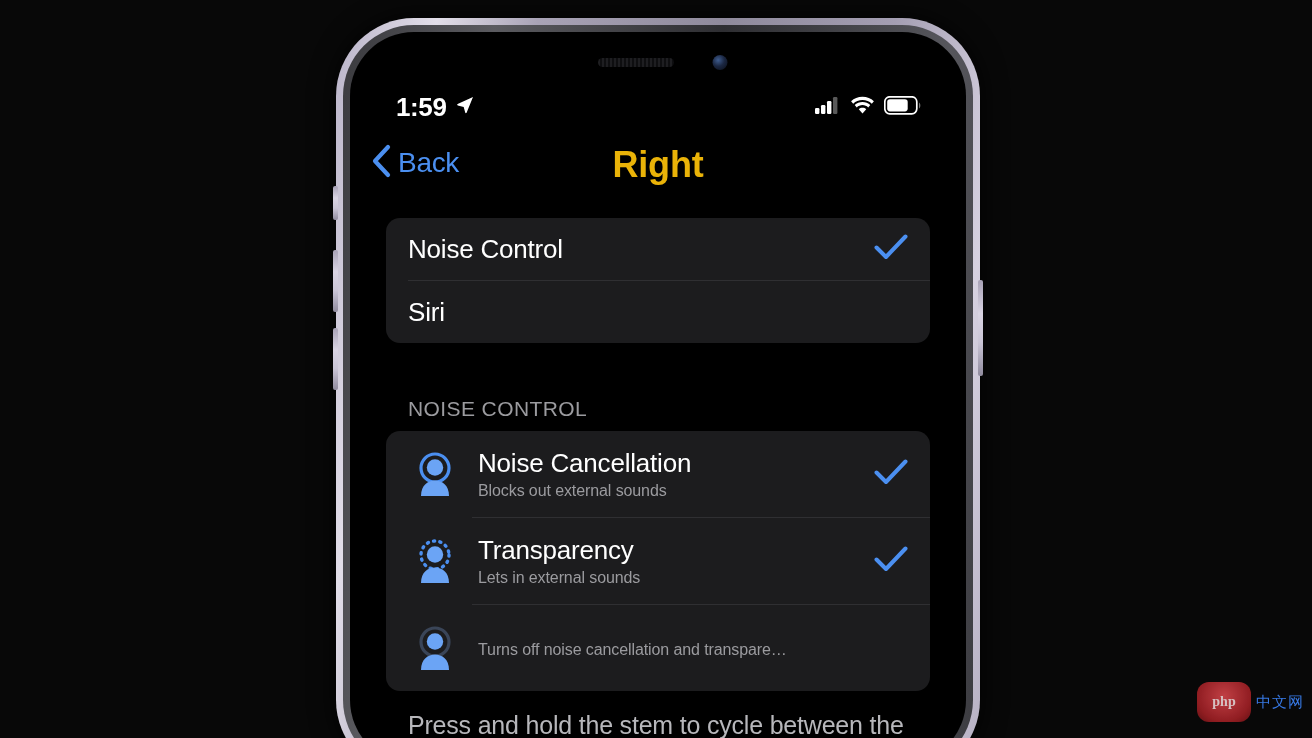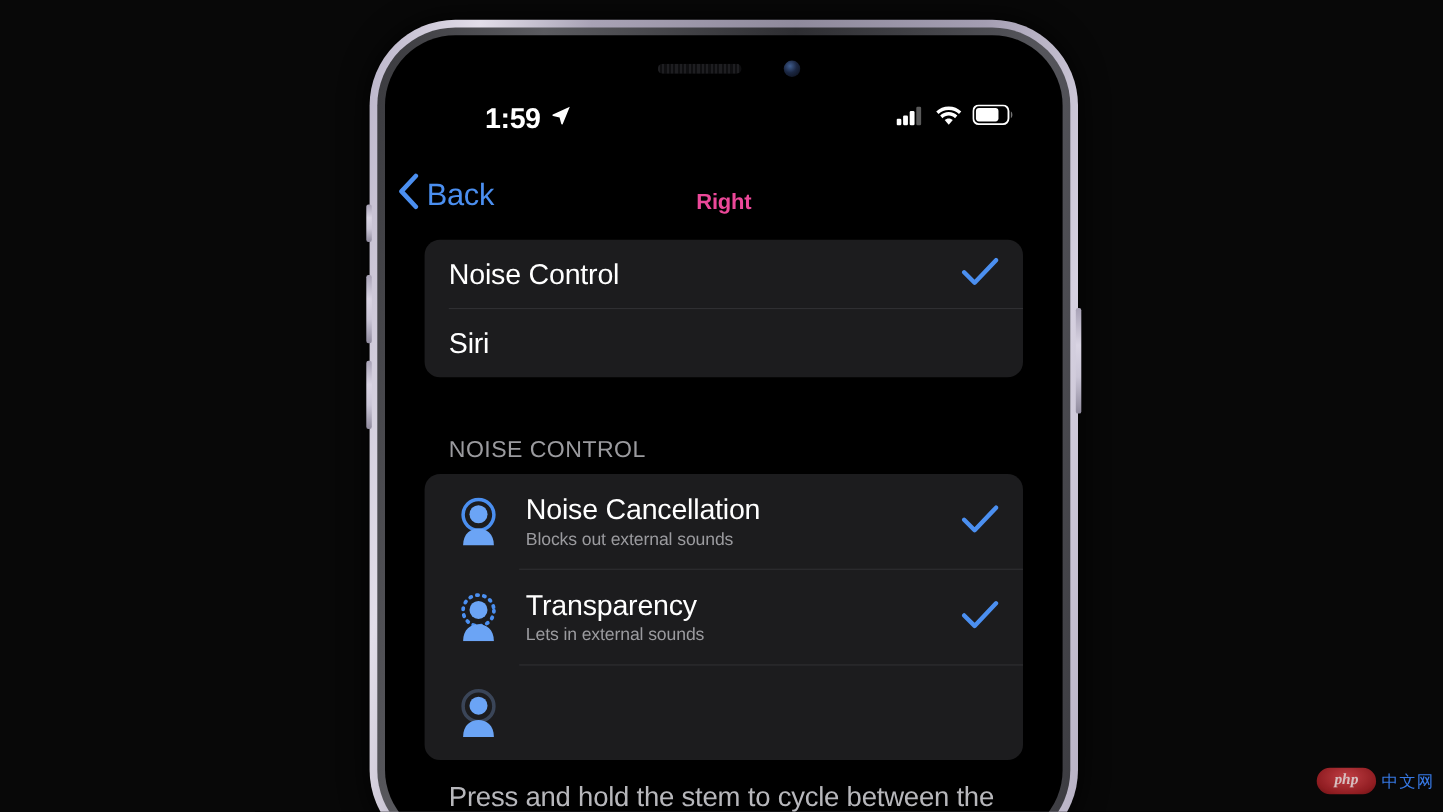--- a/index.html
+++ b/index.html
@@ -98,21 +98,20 @@
     position: absolute;
     left: 0; right: 0;
     top: 58px;
     height: 34px;
     display: flex;
     align-items: center;
     justify-content: space-between;
     padding: 0 44px 0 46px;
     box-sizing: border-box;
     color: #ffffff;
-    margin-left: 45px;
   }
   #status-left {
     display: flex;
     align-items: center;
     gap: 9px;
   }
   #clock {
     font-size: 26px;
     font-weight: bold;
     letter-spacing: -0.4px;
@@ -124,42 +123,42 @@
     gap: 9px;
   }
 
   
   #nav-bar {
     position: absolute;
     left: 0; right: 0;
     top: 112px;
     height: 52px;
     display: flex;
-    align-items: flex-end;
-    padding: 0 10px;
+    align-items: flex-start;
+    padding: 0 20px;
     box-sizing: border-box;
   }
   #back-button {
     display: flex;
     align-items: center;
     gap: 6px;
     cursor: pointer;
   }
   #back-label {
     font-size: 28px;
     color: #4b8ff0;
     letter-spacing: -0.3px;
   }
   #nav-title {
     position: absolute;
     left: 0; right: 0;
     text-align: center;
-    font-size: 20px;
+    font-size: 36px;
     font-weight: bold;
-    color: #ec4899;
+    color: #eab308;
     letter-spacing: -0.2px;
     pointer-events: none;
   }
 
   
   #content {
     position: absolute;
     left: 0; right: 0;
     top: 186px;
     bottom: 0;
@@ -251,26 +250,25 @@
     display: flex;
     align-items: center;
     gap: 5px;
     opacity: 0.92;
   }
   #wm-php {
     display: inline-flex;
     align-items: center;
     justify-content: center;
     width: 54px;
-    height: 24px;
+    height: 40px;
     border-radius: 12px;
     background: radial-gradient(ellipse at 50% 35%, #d0444a 0%, #9c1f24 70%, #6d1215 100%);
     color: #e8cfd0;
     font-size: 14px;
-    font-style: italic;
     font-weight: bold;
     font-family: "Liberation Serif", serif;
   }
   #wm-cn {
     color: #3b82f6;
     font-size: 15px;
     letter-spacing: 1px;
   }
 </style>
 </head>
@@ -411,20 +409,21 @@
 
         <div class="row detail">
           <span class="row-icon">
             <svg width="40" height="44" viewBox="0 0 40 44">
               <circle cx="20" cy="16" r="14" fill="none" stroke="#3a4558" stroke-width="3.2"></circle>
               <circle cx="20" cy="15.5" r="8.2" fill="#6ba4f5"></circle>
               <path d="M6 44 C6 33 13 28.5 20 28.5 C27 28.5 34 33 34 44 Z" fill="#6ba4f5"></path>
             </svg>
           </span>
           <div class="row-texts">
+            <div class="row-sub">Turns off noise cancellation and transpare…</div>
           </div>
         </div>
 
       </div>
 
       <div class="footer-note">Press and hold the stem to cycle between the</div>
 
     </div>
   </div>
 </div>

